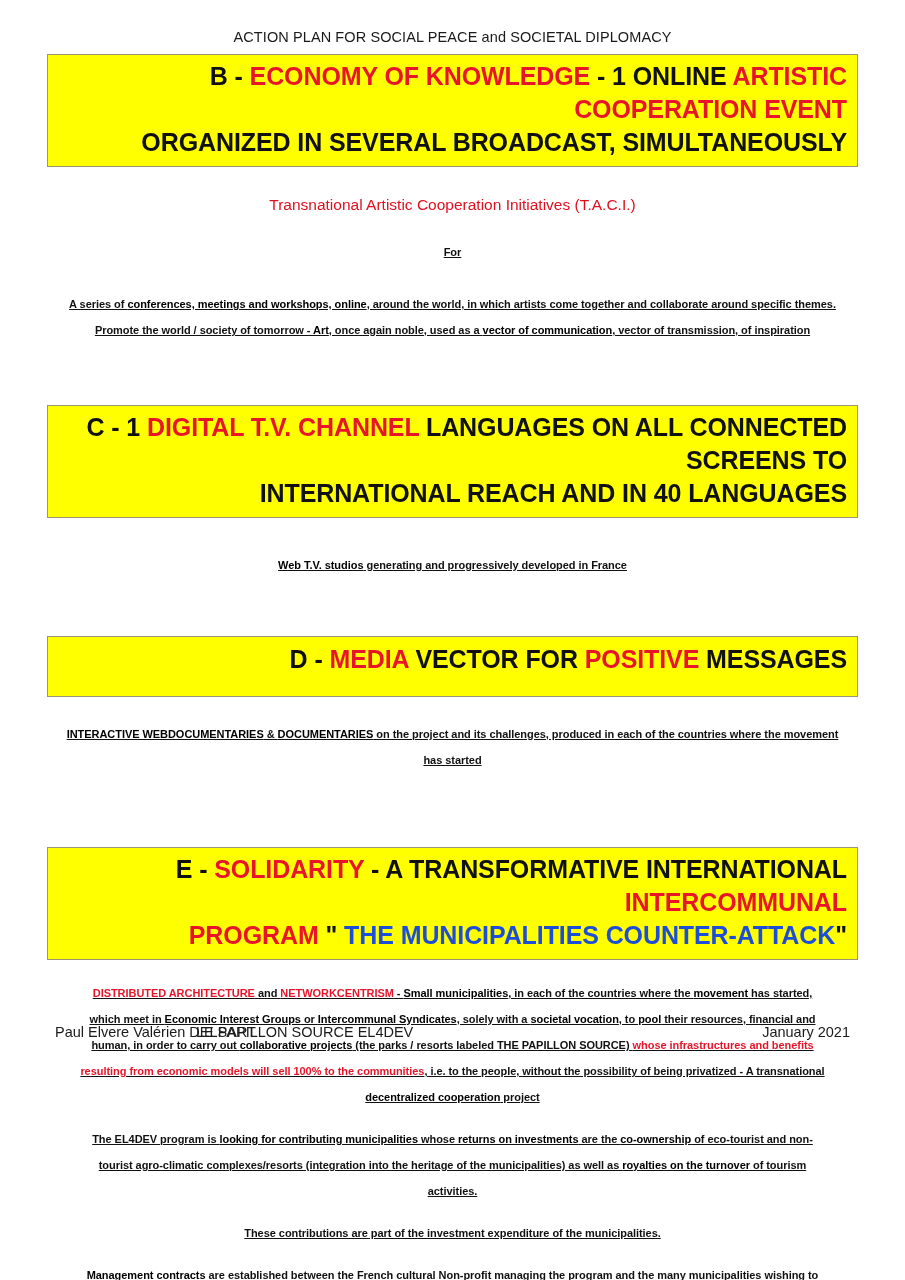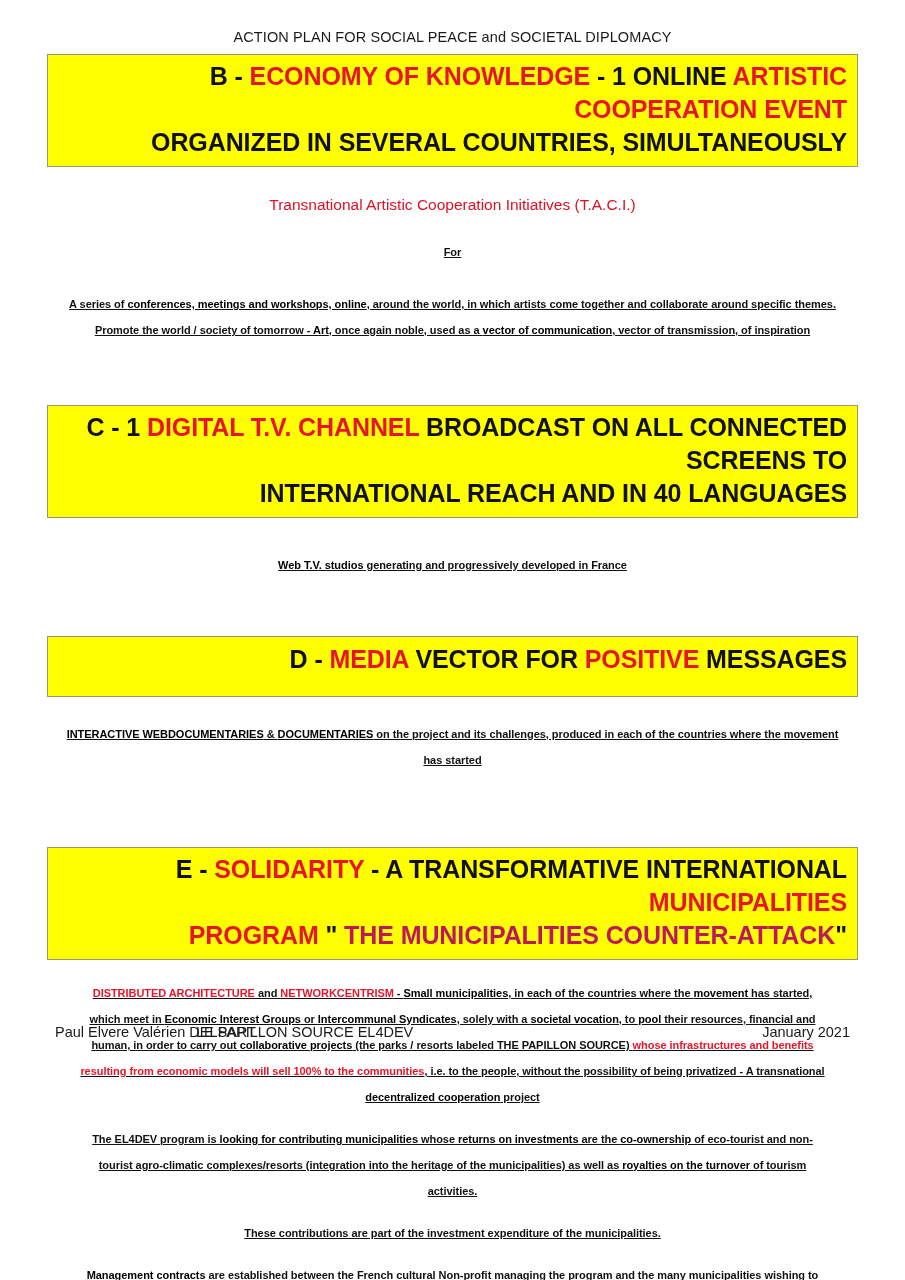--- a/index.html
+++ b/index.html
@@ -74,21 +74,21 @@
     text-align: center;
     font-size: 15.5px;
     font-weight: normal;
     color: #E01020;
     line-height: 24px;
   }
 
   
   .red   { color: #E8152A; }
   .blue  { color: #000000; }
-  .green { color: #be185d; }
+  .green { color: #1d4ed8; }
   .blk   { color: #111111; }
 
   
   .sp-8  { height: 8px; }
   .sp-16 { height: 16px; }
   .sp-20 { height: 20px; }
   .sp-22 { height: 22px; }
   .sp-24 { height: 24px; }
   .sp-26 { height: 26px; }
   .sp-34 { height: 34px; }
@@ -120,42 +120,42 @@
 <div class="page">
 
   <div class="doc-header">ACTION PLAN FOR SOCIAL PEACE and SOCIETAL DIPLOMACY</div>
 
   <div class="sp-8"></div>
 
   <div class="banner">
     <div>
       <span class="blk">B - </span><span class="red">ECONOMY OF KNOWLEDGE</span><span class="blk"> - 1 ONLINE </span><span class="red">ARTISTIC COOPERATION EVENT</span>
     </div>
-    <div class="blk">ORGANIZED IN SEVERAL COUNTRIES, SIMULTANEOUSLY</div>
+    <div class="blk">ORGANIZED IN SEVERAL BROADCAST, SIMULTANEOUSLY</div>
   </div>
 
   <div class="sp-26"></div>
 
   <div class="sub-red">Transnational Artistic Cooperation Initiatives (T.A.C.I.)</div>
 
   <div class="sp-22"></div>
 
   <div class="para">For</div>
 
   <div class="sp-26"></div>
 
   <div class="para">
     <span class="blk">A series of </span><span class="blue">conferences, meetings and workshops, online</span><span class="blk">, around the world, in which artists come together and collaborate around specific themes. Promote the world / society of tomorrow - </span><span class="blue">Art</span><span class="blk">, once again noble, used as a </span><span class="blue">vector of communication</span><span class="blk">, vector of transmission, of inspiration</span>
   </div>
 
   <div class="sp-62"></div>
 
   <div class="banner">
     <div>
-      <span class="blk">C - 1 </span><span class="red">DIGITAL T.V. CHANNEL</span><span class="blk"> BROADCAST ON ALL CONNECTED SCREENS TO</span>
+      <span class="blk">C - 1 </span><span class="red">DIGITAL T.V. CHANNEL</span><span class="blk"> LANGUAGES ON ALL CONNECTED SCREENS TO</span>
     </div>
     <div class="blk">INTERNATIONAL REACH AND IN 40 LANGUAGES</div>
   </div>
 
   <div class="sp-34"></div>
 
   <div class="para">
     <span class="blue">Web T.V. studios</span><span class="blk"> generating and progressively developed in France</span>
   </div>
 
@@ -173,21 +173,21 @@
     <span class="blue">INTERACTIVE WEBDOCUMENTARIES</span><span class="blk"> &amp; </span><span class="blue">DOCUMENTARIES</span><span class="blk"> on the project and its challenges, produced in each of the countries where the movement has started</span>
   </div>
 
   <div class="sp-24"></div>
 
 
   <div class="sp-50"></div>
 
   <div class="banner">
     <div>
-      <span class="blk">E - </span><span class="red">SOLIDARITY</span><span class="blk"> - A TRANSFORMATIVE INTERNATIONAL </span><span class="red">MUNICIPALITIES</span>
+      <span class="blk">E - </span><span class="red">SOLIDARITY</span><span class="blk"> - A TRANSFORMATIVE INTERNATIONAL </span><span class="red">INTERCOMMUNAL</span>
     </div>
     <div>
       <span class="red">PROGRAM</span><span class="blk"> " </span><span class="green">THE MUNICIPALITIES COUNTER-ATTACK</span><span class="blk">"</span>
     </div>
   </div>
 
   <div class="sp-20"></div>
 
   <div class="para e-body">
     <span class="red">DISTRIBUTED ARCHITECTURE</span><span class="blk"> and </span><span class="red">NETWORKCENTRISM</span><span class="blk"> - </span><span class="blue">Small municipalities</span><span class="blk">, in each of the countries where the </span><span class="blue">movement</span><span class="blk"> has started, which meet in </span><span class="blue">Economic Interest Groups</span><span class="blk"> or </span><span class="blue">Intercommunal Syndicates</span><span class="blk">, solely with a </span><span class="blue">societal vocation</span><span class="blk">, to </span><span class="blue">pool</span><span class="blk"> their resources, financial and human, in order to carry out </span><span class="blue">collaborative projects</span><span class="blk"> (the parks / resorts labeled THE PAPILLON SOURCE) </span><span class="red">whose infrastructures and benefits resulting from economic models will sell 100% to the communities</span><span class="blk">, i.e. to the people, without the possibility of being privatized - A transnational </span><span class="blue">decentralized cooperation</span><span class="blk"> project</span>

